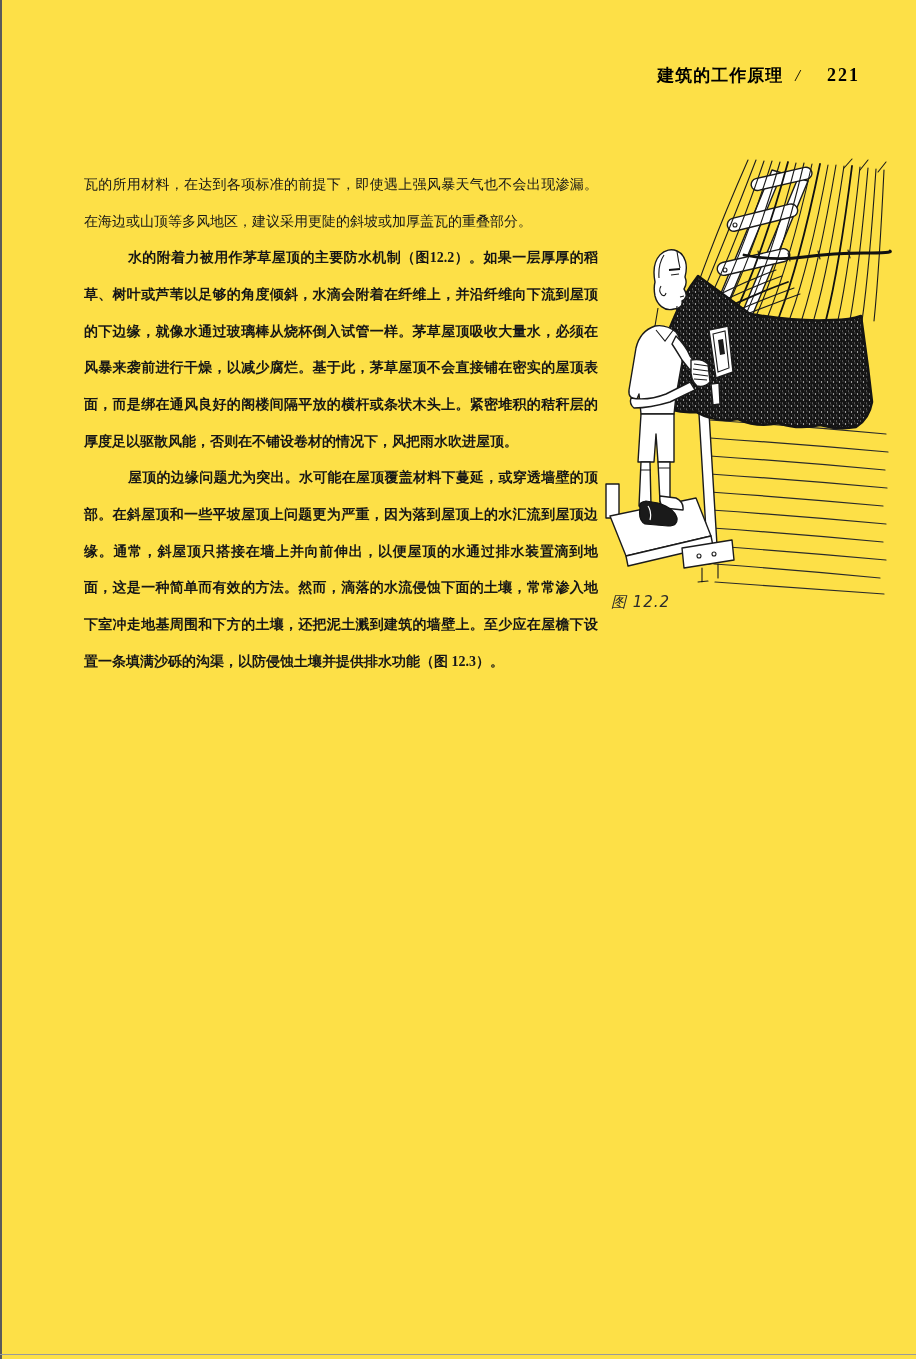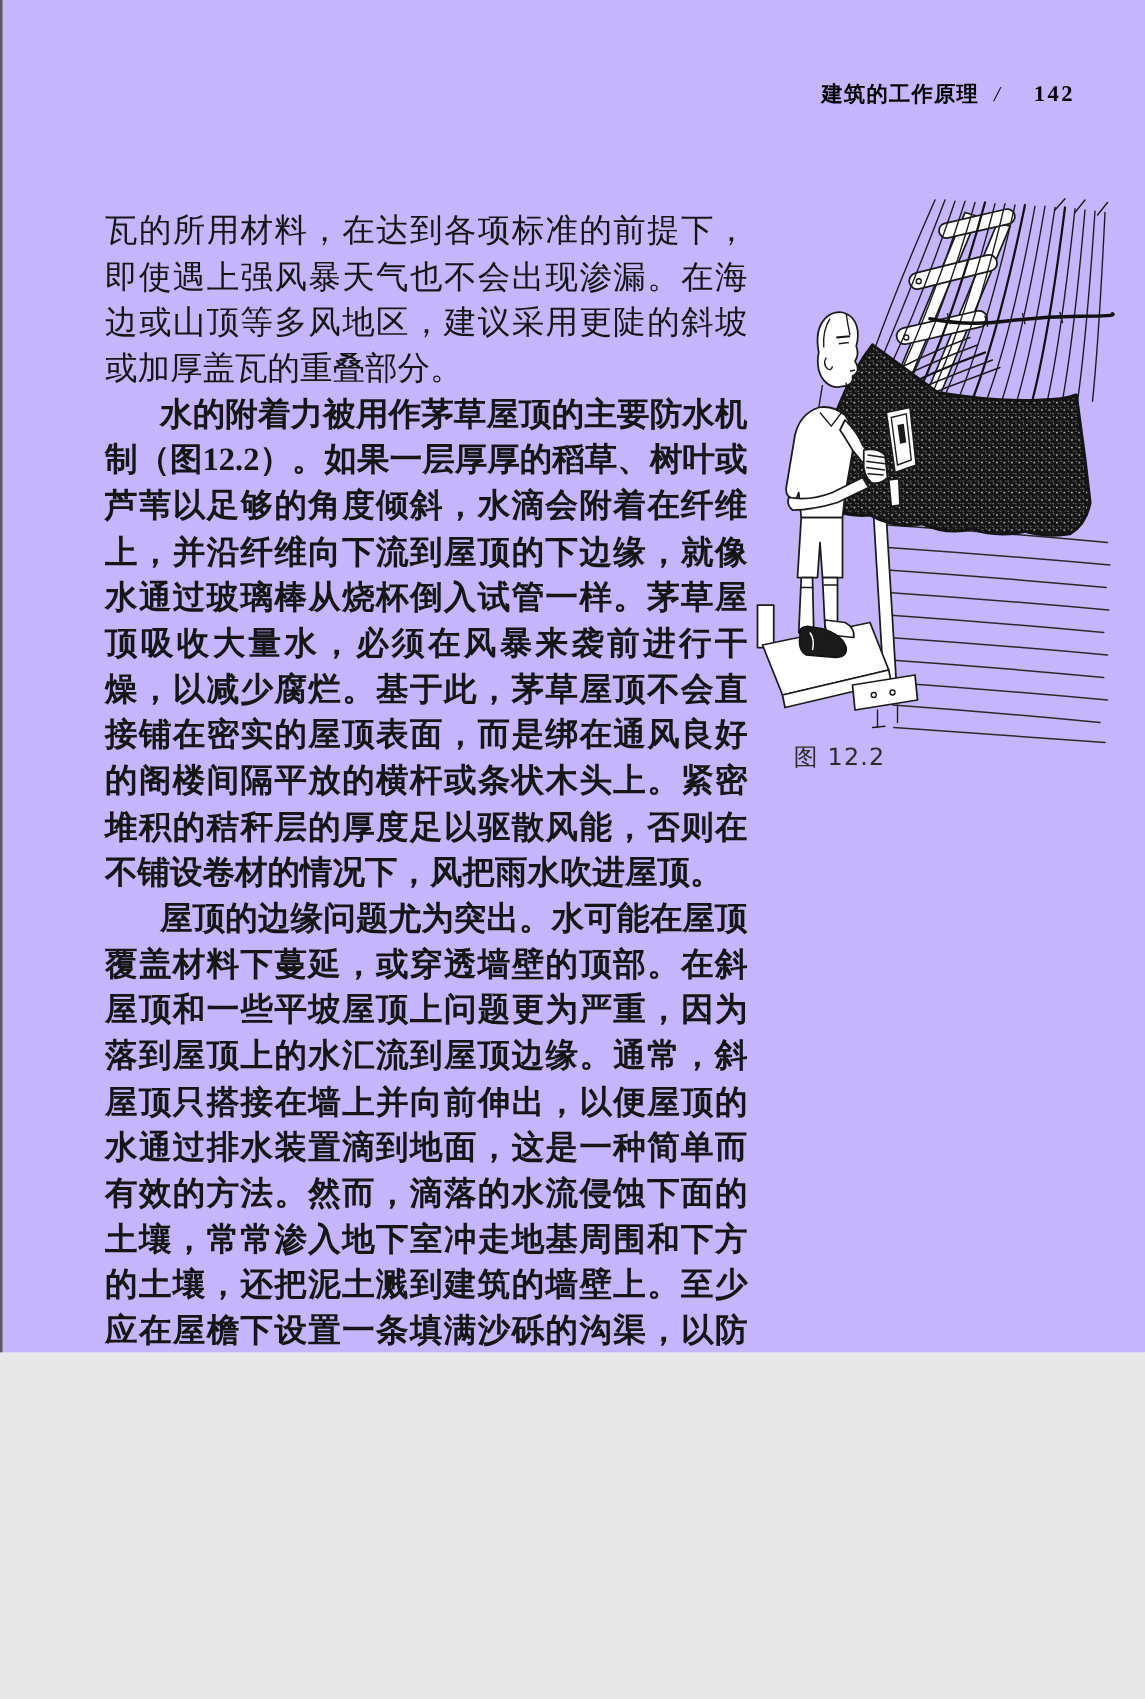--- a/index.html
+++ b/index.html
@@ -1,19 +1,19 @@
 <!DOCTYPE html>
 <html><head>
 <meta charset="utf-8">
 <style>
   html,body{margin:0;padding:0;background:#e8e8e8;}
   #page{
     position:relative;
-    width:916px;height:1082px;
-    background:#c4b5fd;
+    width:916px;height:1359px;
+    background:#fde047;
     overflow:hidden;
     font-family:"Liberation Serif","DejaVu Serif",serif;
     color:#111;
   }
   
   #scan-edge-left{position:absolute;left:0;top:0;width:2px;height:1359px;background:#5a5a5a;}
   #scan-edge-bottom{position:absolute;left:0;top:1354px;width:916px;height:1px;background:#9a9a9a;}
 
   
   #running-header{
@@ -21,50 +21,50 @@
     display:flex;align-items:baseline;
     font-weight:bold;font-size:17px;letter-spacing:1px;
     color:#000;
   }
   #running-header .slash{margin:0 26px 0 12px;font-weight:normal;font-style:italic;}
   #running-header .pagenum{font-size:18px;letter-spacing:2px;}
 
   
   #body-column{
     position:absolute;left:84px;top:167px;width:514px;
-    font-size:26px;line-height:36.67px;
+    font-size:14px;line-height:36.67px;
     text-align:justify;text-justify:inter-character;
     color:#161616;
   }
   #body-column p{margin:0;padding:0;}
   #body-column p.indent{text-indent:44px;font-weight:bold;}
 
   
   #figure-illustration{position:absolute;left:598px;top:158px;}
   #figure-caption{
-    position:absolute;left:635px;top:593px;
+    position:absolute;left:611px;top:593px;
     font-family:"DejaVu Sans","Liberation Sans",sans-serif;
-    font-size:19px;color:#2b2b2b;letter-spacing:1px;
+    font-size:15px;color:#2b2b2b;letter-spacing:1px;font-style:italic;
   }
   svg .ln{stroke:#1b1b1b;stroke-width:1.1;fill:none;stroke-linecap:round;}
   svg .ln2{stroke:#111;stroke-width:1.8;fill:none;stroke-linecap:round;}
   svg .wh{fill:#ffffff;stroke:#1b1b1b;stroke-width:1.4;stroke-linejoin:round;}
   svg .thin{stroke:#1b1b1b;stroke-width:1.1;fill:none;}
 </style>
 </head>
 <body>
 
 <div id="page">
   <div id="scan-edge-left"></div>
   <div id="scan-edge-bottom"></div>
 
   <div id="running-header">
     <span>建筑的工作原理</span>
     <span class="slash">/</span>
-    <span class="pagenum">142</span>
+    <span class="pagenum">221</span>
   </div>
 
   <div id="body-column">
 
       <p class="para">瓦的所用材料，在达到各项标准的前提下，即使遇上强风暴天气也不会出现渗漏。在海边或山顶等多风地区，建议采用更陡的斜坡或加厚盖瓦的重叠部分。</p>
 
       <p class="para indent">水的附着力被用作茅草屋顶的主要防水机制（图12.2）。如果一层厚厚的稻草、树叶或芦苇以足够的角度倾斜，水滴会附着在纤维上，并沿纤维向下流到屋顶的下边缘，就像水通过玻璃棒从烧杯倒入试管一样。茅草屋顶吸收大量水，必须在风暴来袭前进行干燥，以减少腐烂。基于此，茅草屋顶不会直接铺在密实的屋顶表面，而是绑在通风良好的阁楼间隔平放的横杆或条状木头上。紧密堆积的秸秆层的厚度足以驱散风能，否则在不铺设卷材的情况下，风把雨水吹进屋顶。</p>
 
 
       <p class="para indent">屋顶的边缘问题尤为突出。水可能在屋顶覆盖材料下蔓延，或穿透墙壁的顶部。在斜屋顶和一些平坡屋顶上问题更为严重，因为落到屋顶上的水汇流到屋顶边缘。通常，斜屋顶只搭接在墙上并向前伸出，以便屋顶的水通过排水装置滴到地面，这是一种简单而有效的方法。然而，滴落的水流侵蚀下面的土壤，常常渗入地下室冲走地基周围和下方的土壤，还把泥土溅到建筑的墙壁上。至少应在屋檐下设置一条填满沙砾的沟渠，以防侵蚀土壤并提供排水功能（图 12.3）。</p>

